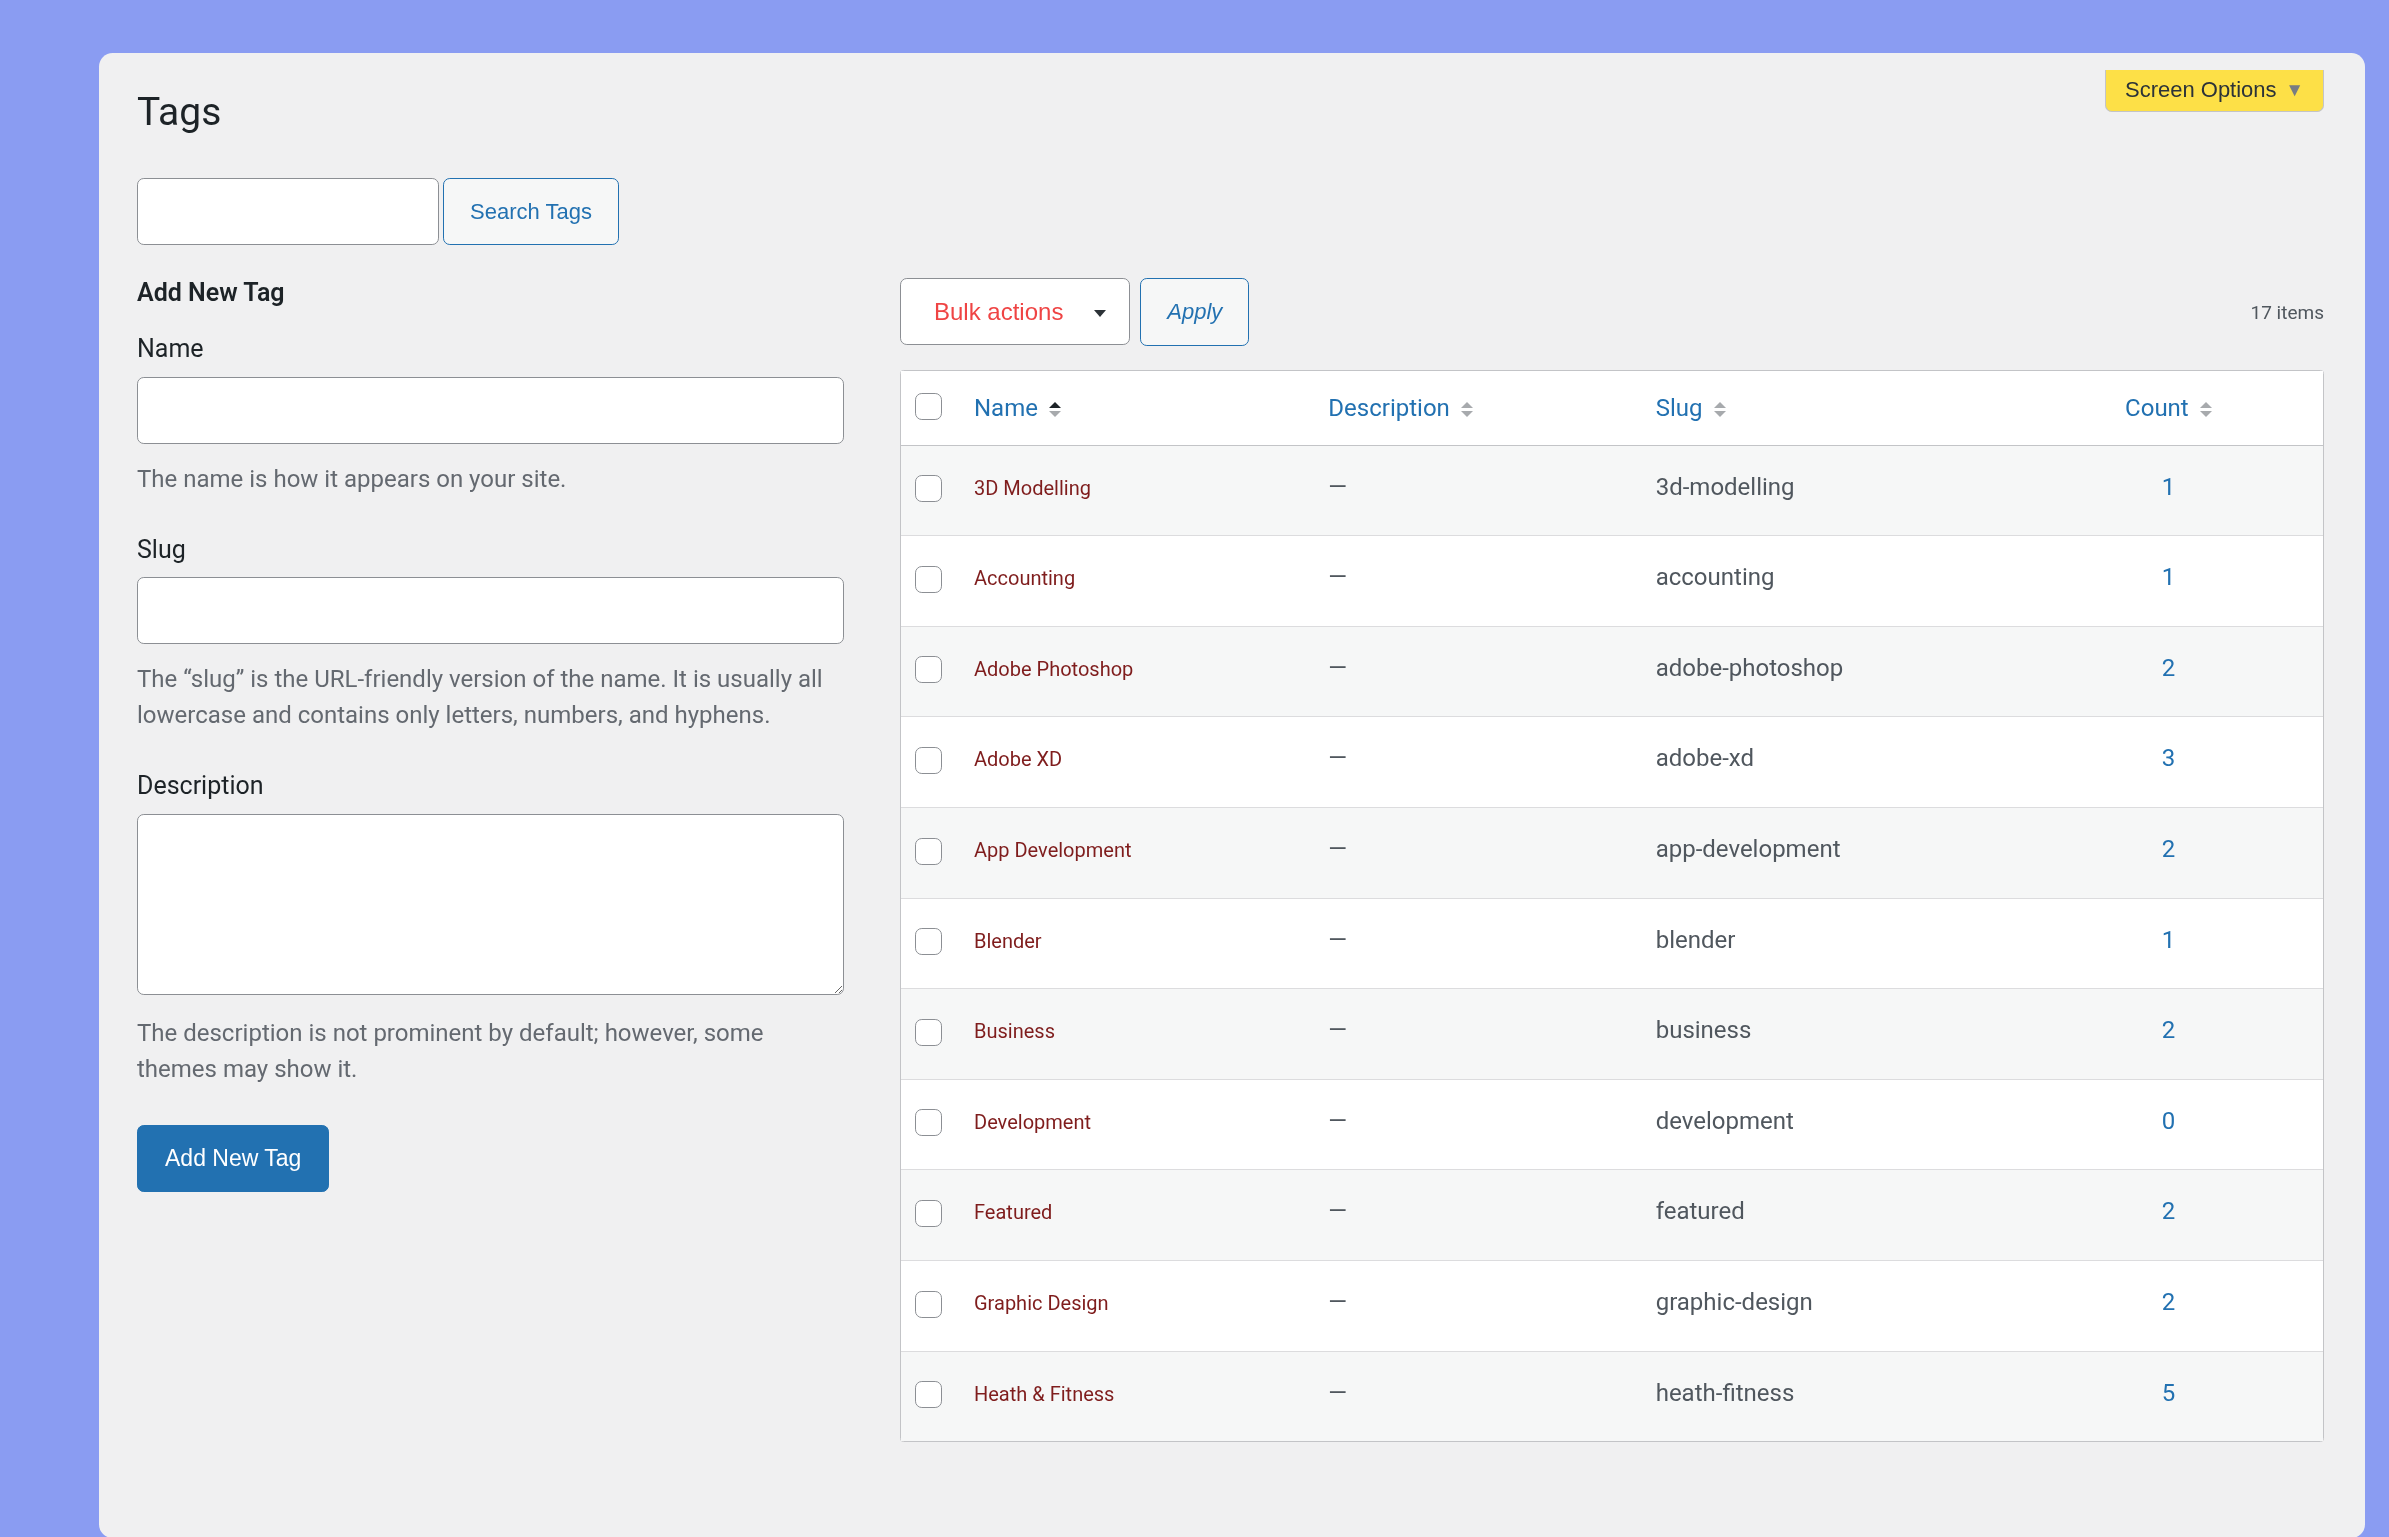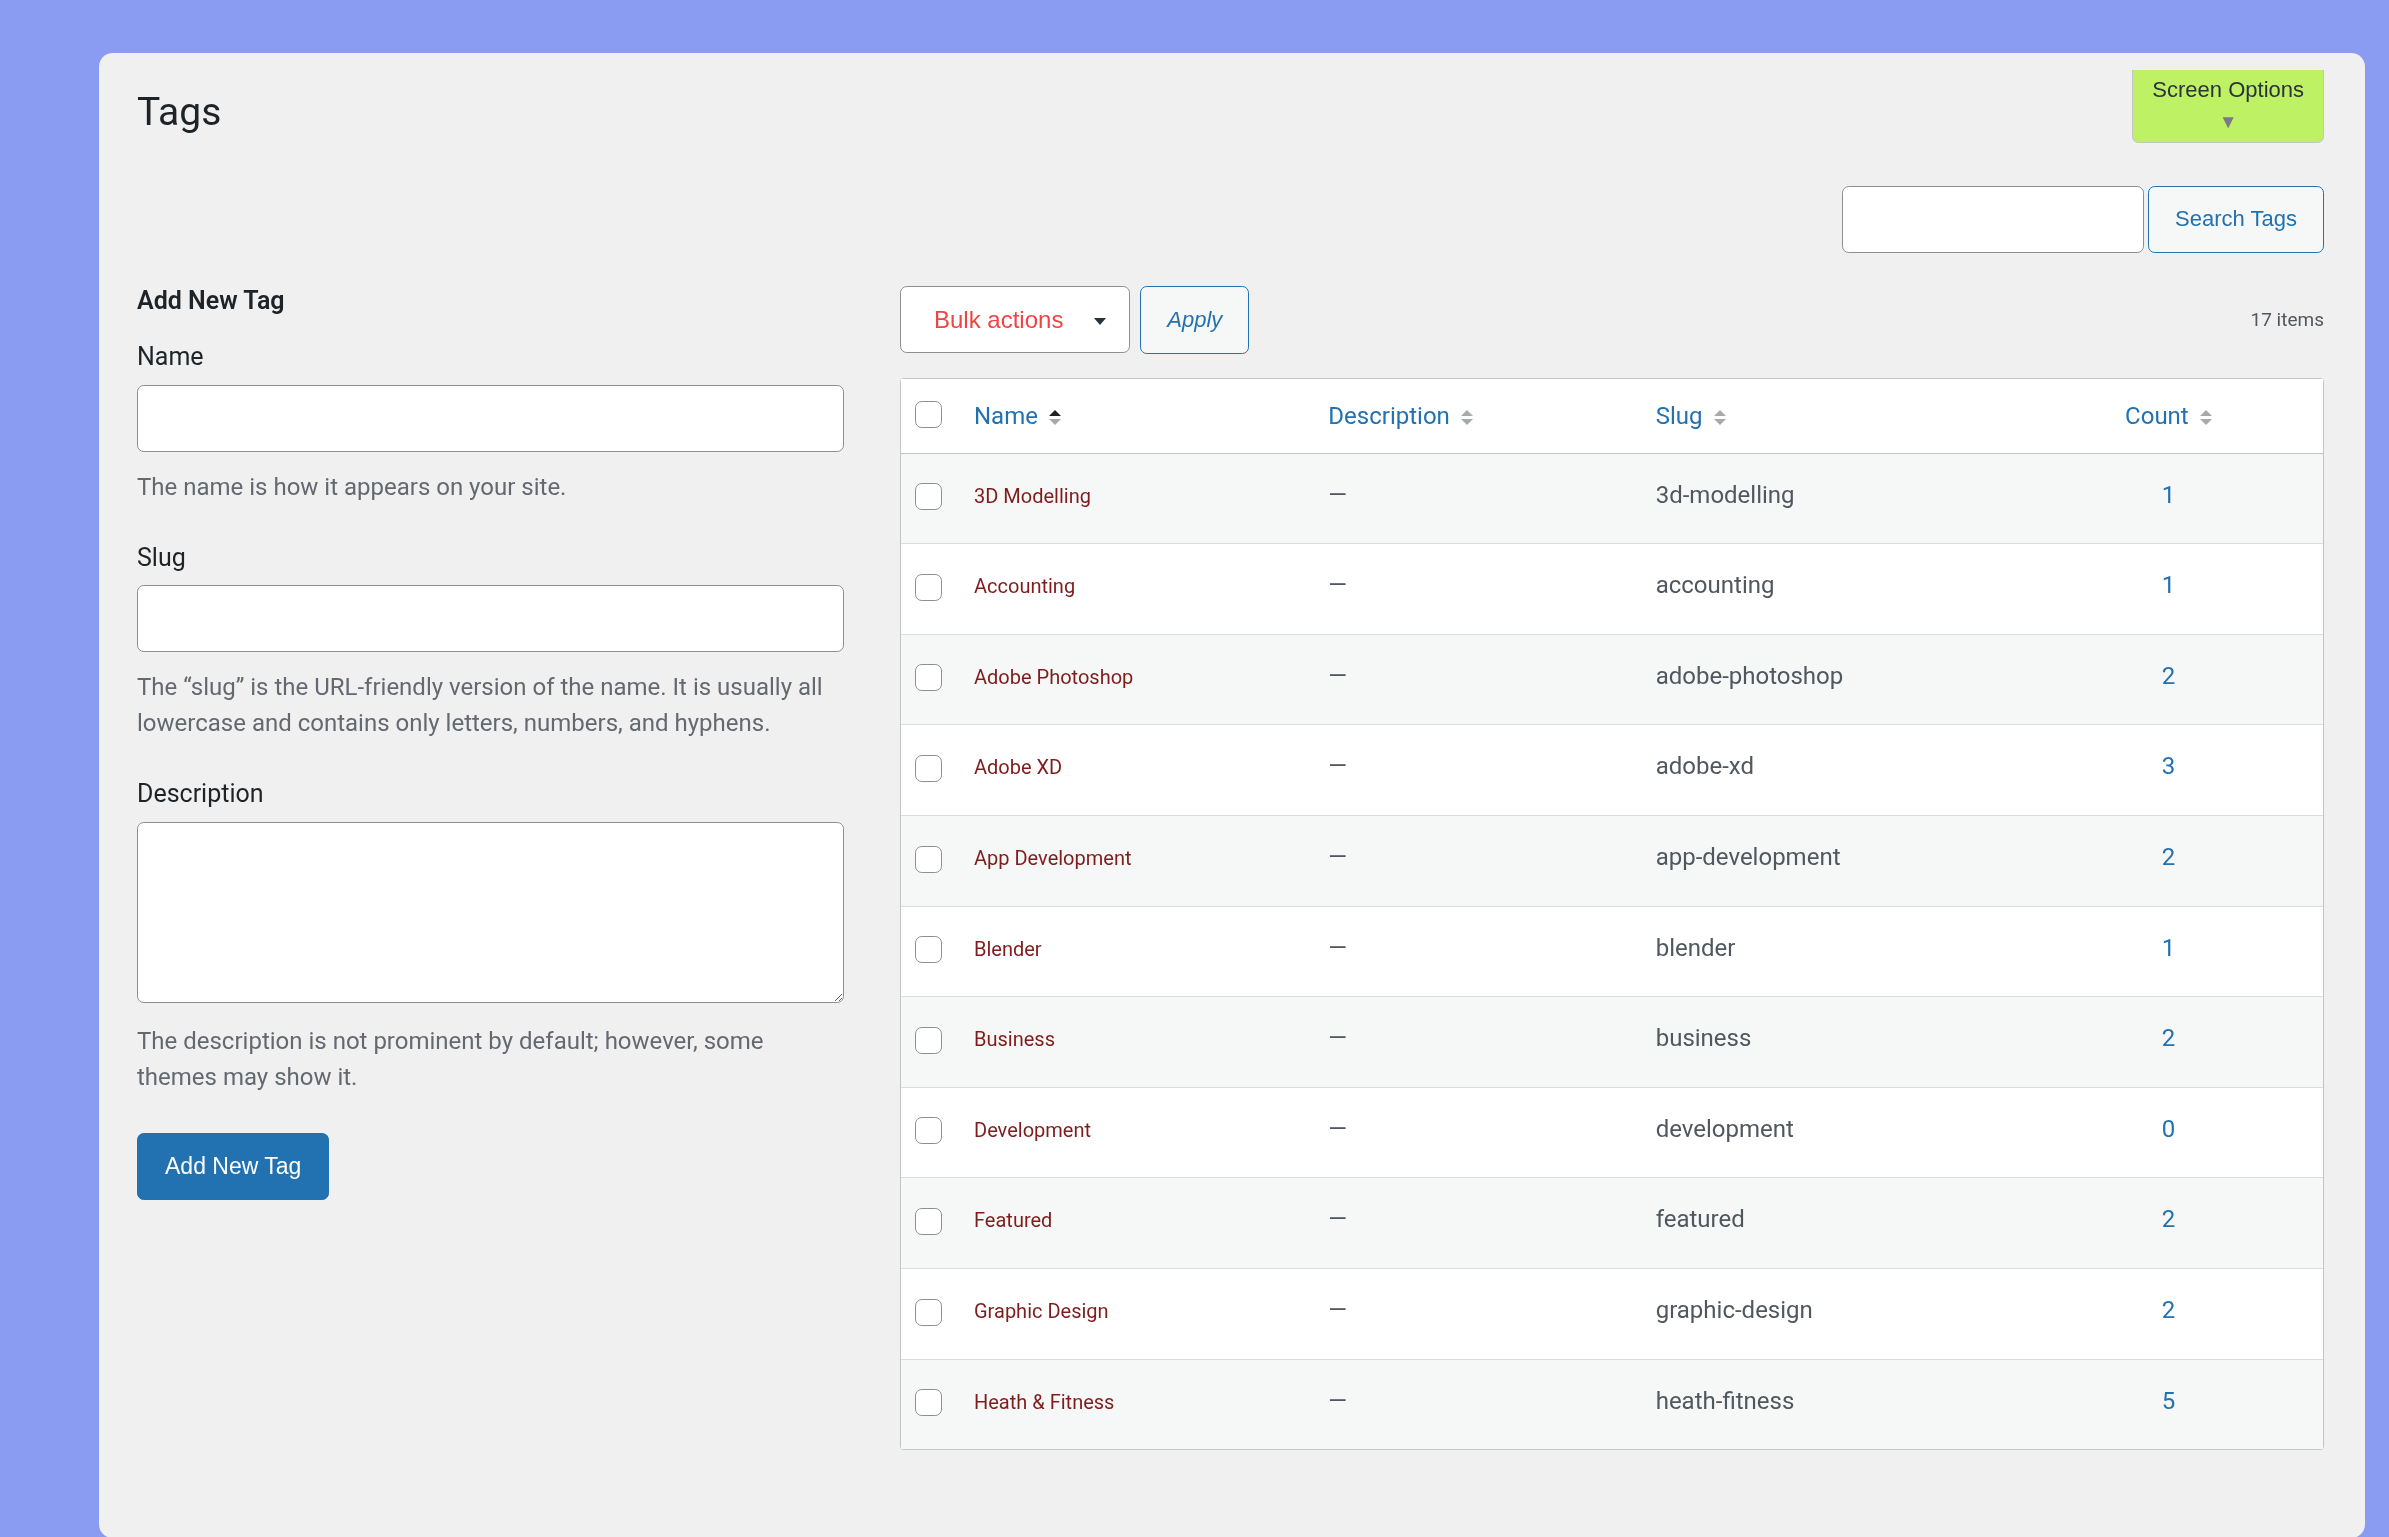--- a/index.html
+++ b/index.html
@@ -20,40 +20,39 @@
       justify-content: space-between;
       align-items: flex-start;
     }
     h1.page-title {
       font-size: 39px;
       font-weight: 400;
       color: #1d2327;
       margin-top: 19px;
     }
     .screen-options {
-      background: #bef264;
+      background: #fde047;
       border: 0.9px solid #c3c4c7;
       border-top: none;
       border-radius: 0 0 6.8px 6.8px;
       padding: 6.8px 19px 8.6px 19px;
       font-size: 22px;
       color: #2c3338;
       cursor: pointer;
       display: inline-flex;
       align-items: center;
       gap: 8.6px;
-      flex-direction: column;
     }
     .screen-options .caret {
       font-size: 19px;
       color: #787c82;
     }
     .search-row {
       display: flex;
-      justify-content: flex-end;
+      justify-content: flex-start;
       gap: 4px;
       margin-top: 43px;
     }
     .search-input {
       width: 302px;
       height: 67px;
       background: #fff;
       border: 0.9px solid #8c8f94;
       border-radius: 6.8px;
       font-size: 24px;

